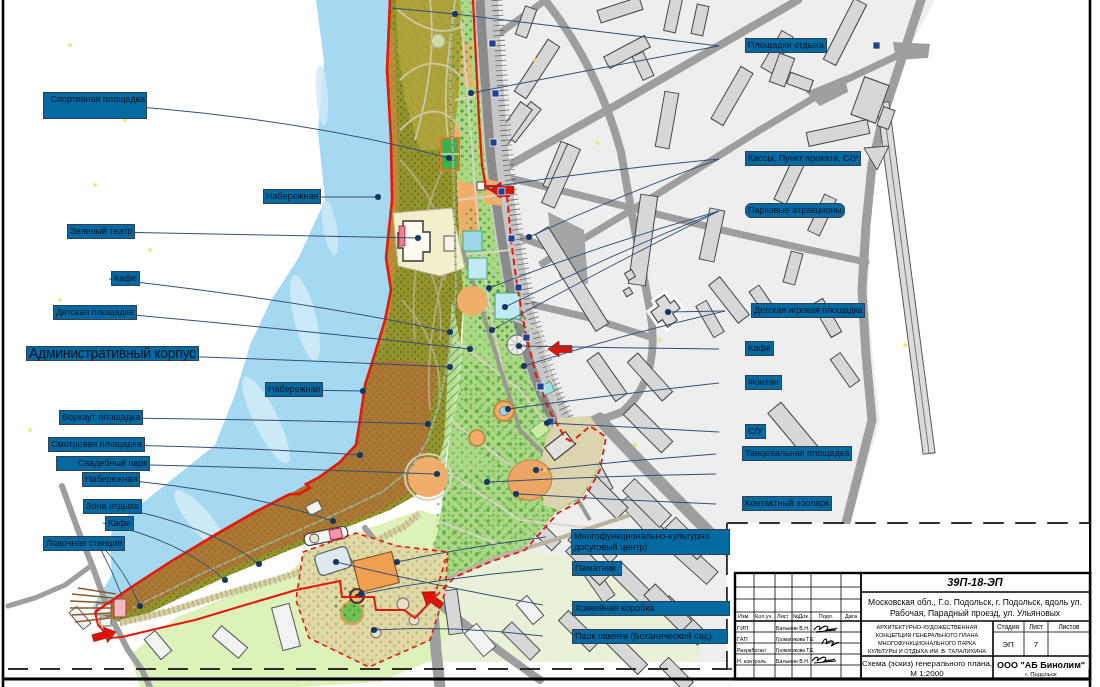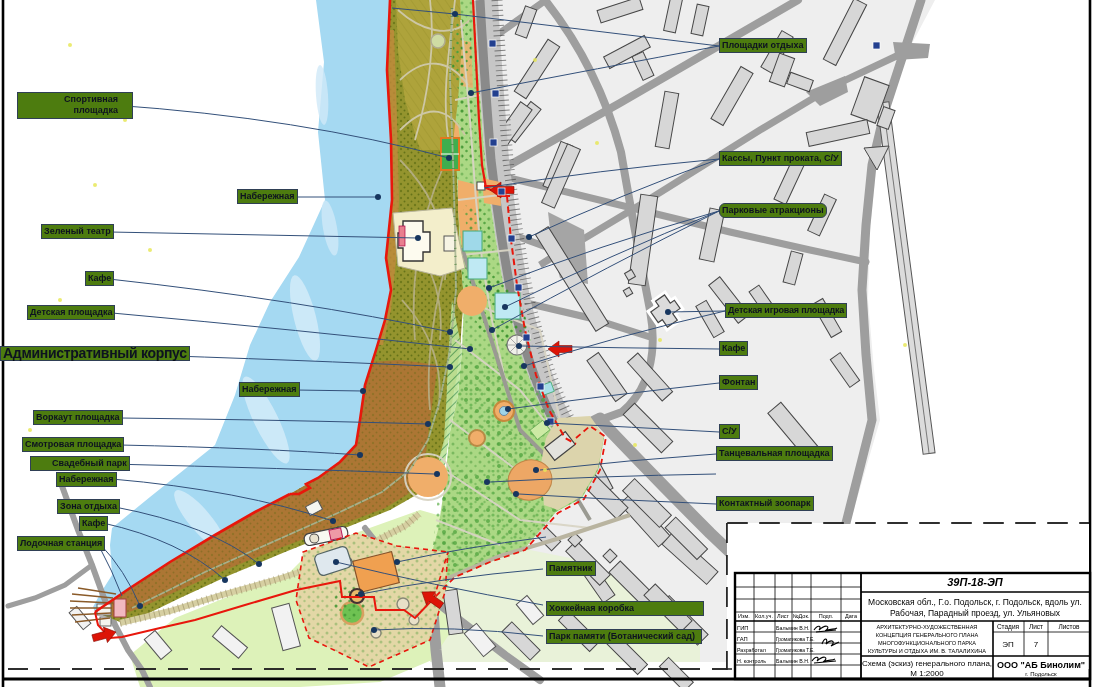--- a/index.html
+++ b/index.html
@@ -1,18 +1,18 @@
 <!DOCTYPE html>
 <html><head>
 <meta charset="utf-8">
 <style>
 html,body{margin:0;padding:0;background:#fff;}
 #page{position:relative;width:1100px;height:687px;background:#fff;overflow:hidden;font-family:"Liberation Sans",sans-serif;}
 #map{position:absolute;left:0;top:0;}
-.lb{position:absolute;background:#4d7c0f;border:1px solid #2f3f55;color:#0d1220;font-weight:bold;font-size:9px;line-height:11px;padding:1px 2px;white-space:nowrap;box-sizing:border-box;z-index:5;}
+.lb{position:absolute;background:#0369a1;border:1px solid #2f3f55;color:#0d1220;font-weight:normal;font-size:9px;line-height:11px;padding:1px 2px;white-space:nowrap;box-sizing:border-box;z-index:5;margin-left:26px;}
 .lb2{white-space:normal;}
 </style>
 </head>
 <body>
 <div id="page">
 <svg id="map" width="1100" height="687" viewBox="0 0 1100 687" xmlns="http://www.w3.org/2000/svg">
 <defs>
 <pattern id="dotsDark" width="7" height="7" patternUnits="userSpaceOnUse">
           <circle cx="2" cy="2" r="1.2" fill="#57680f"></circle>
           <circle cx="5.5" cy="5.5" r="1" fill="#465c0a"></circle>
@@ -444,21 +444,21 @@
 <text x="776" y="641" font-size="4.9">Громатикова Т.Е.</text>
 <text x="776" y="652" font-size="4.9">Громатикова Т.Е.</text>
 <text x="776" y="663" font-size="5.3">Бальмин В.Н.</text>
 </g>
 <g stroke="#000" fill="none" stroke-width="1.1">
 <path d="M814,630 c4,-6 8,-4 5,0 c8,-7 12,-3 6,1 c5,-3 9,-1 12,-3 M816,632 l20,-2"></path>
 <path d="M822,644 c3,-8 6,-5 4,0 c6,-6 10,-2 5,2 l8,-4"></path>
 <path d="M812,661 c4,-6 8,-4 5,0 c8,-7 12,-3 6,1 c5,-3 9,-1 12,-3 M814,663 l22,-2"></path>
 </g>
 </svg>
-<div class="lb lb2" style="left:17px;top:92px;width:116px;height:27px;text-align:right;padding-right:14px;">Спортивная площадка</div>
+<div class="lb lb2" style="left:17px;top:92px;width:104px;height:27px;text-align:right;padding-right:1px;">Спортивная площадка</div>
 <div class="lb" style="left:237px;top:189px;">Набережная</div>
 <div class="lb" style="left:41px;top:224px;">Зеленый театр</div>
 <div class="lb" style="left:85px;top:271px;">Кафе</div>
 <div class="lb" style="left:27px;top:305px;">Детская площадка</div>
 <div class="lb" style="left:0px;top:346px;font-size:14px;letter-spacing:-0.3px;">Административный корпус</div>
 <div class="lb" style="left:239px;top:382px;">Набережная</div>
 <div class="lb" style="left:33px;top:410px;">Воркаут площадка</div>
 <div class="lb" style="left:22px;top:437px;">Смотровая площадка</div>
 <div class="lb" style="left:30px;top:456px;padding-left:21px;">Свадебный парк</div>
 <div class="lb" style="left:56px;top:472px;">Набережная</div>
@@ -467,16 +467,17 @@
 <div class="lb" style="left:17px;top:536px;">Лодочная станция</div>
 <div class="lb" style="left:719px;top:38px;">Площадки  отдыха</div>
 <div class="lb" style="left:719px;top:151px;">Кассы, Пункт проката, С/У</div>
 <div class="lb" style="left:719px;top:203px;border-radius:6px;">Парковые атракционы</div>
 <div class="lb" style="left:725px;top:303px;letter-spacing:-0.2px;">Детская игровая площадка</div>
 <div class="lb" style="left:719px;top:341px;">Кафе</div>
 <div class="lb" style="left:719px;top:375px;">Фонтан</div>
 <div class="lb" style="left:719px;top:424px;">С/У</div>
 <div class="lb" style="left:716px;top:446px;">Танцевальная площадка</div>
 <div class="lb" style="left:716px;top:496px;">Контактный зоопарк</div>
+<div class="lb lb2" style="left:545px;top:529px;width:159px;height:26px;">Многофункционально-культурно досуговый центр)</div>
 <div class="lb" style="left:546px;top:561px;width:50px;">Памятник</div>
 <div class="lb" style="left:546px;top:601px;width:158px;">Хоккейная коробка</div>
 <div class="lb" style="left:546px;top:629px;width:156px;">Парк памяти (Ботанический сад)</div>
 </div>
 
 </body></html>

